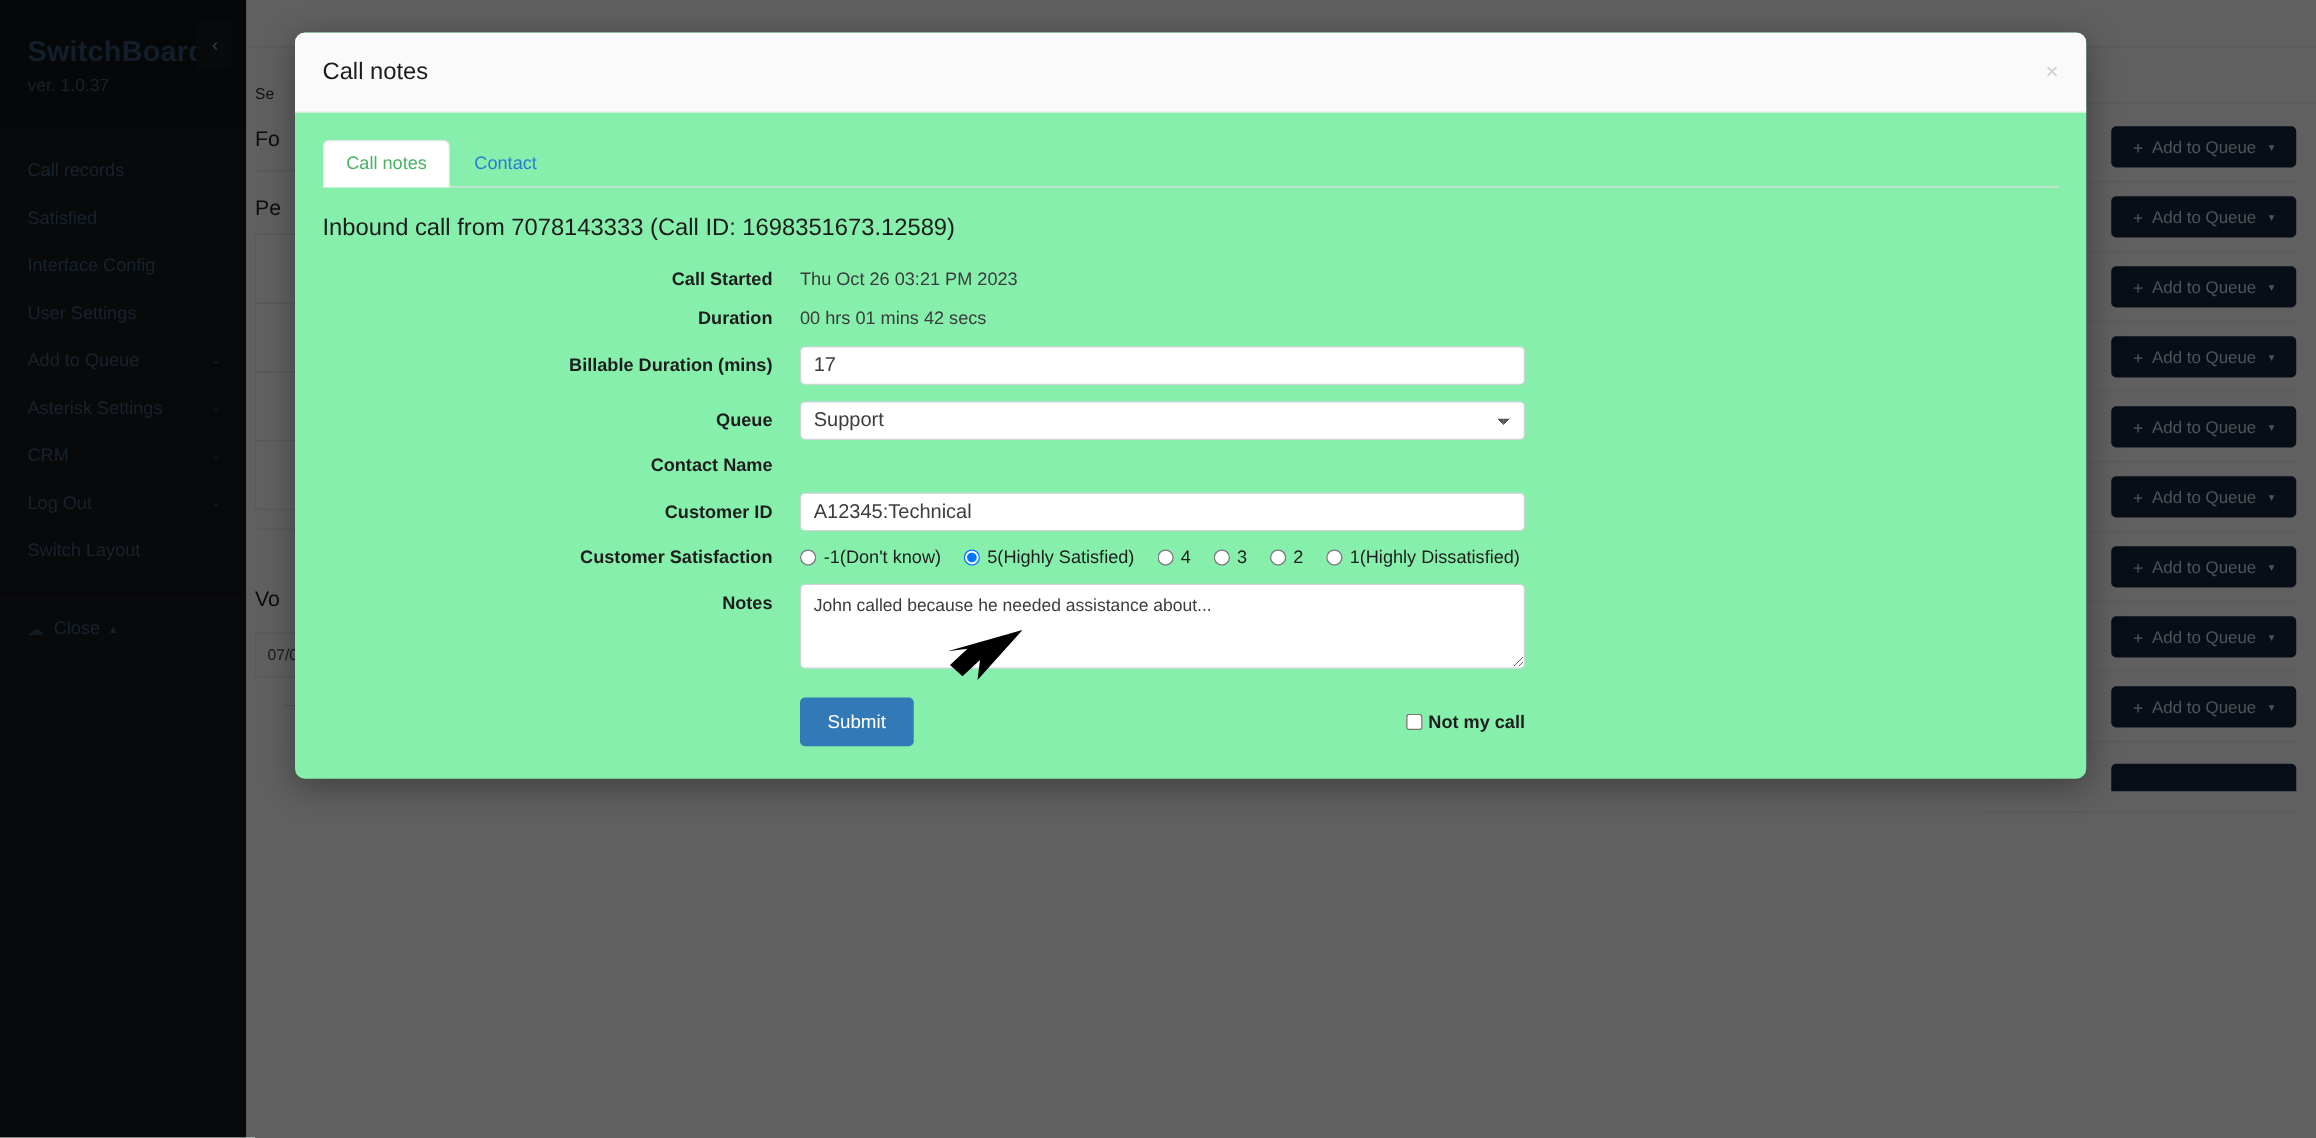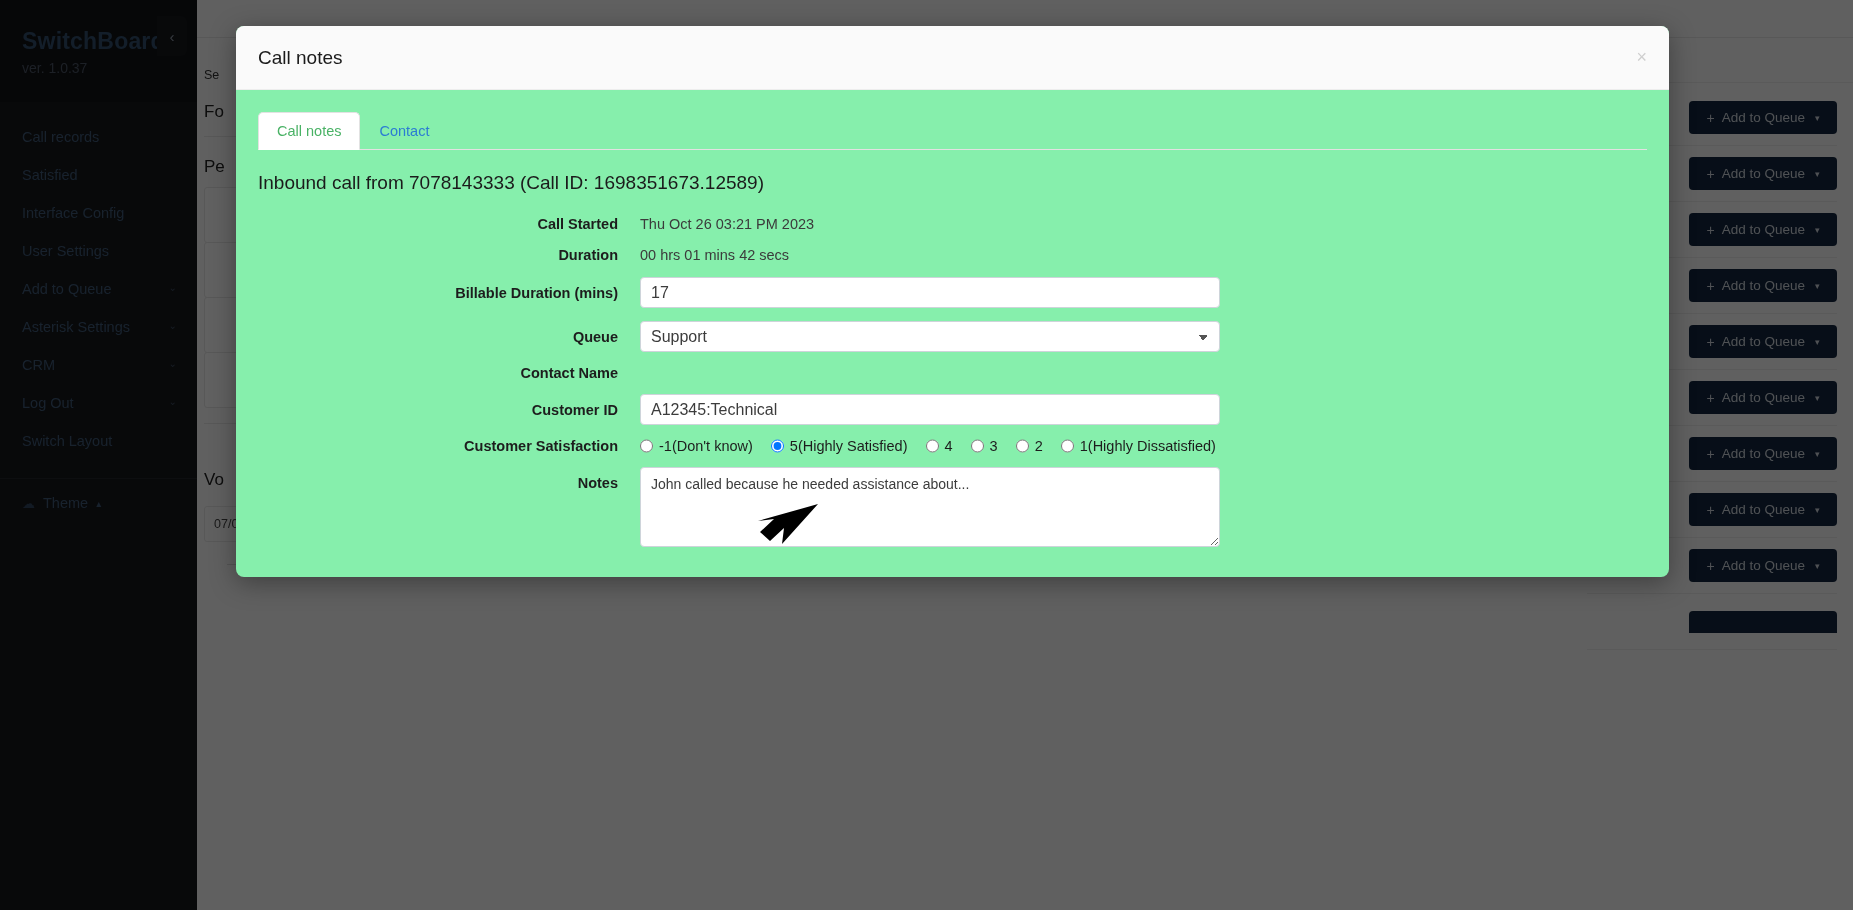--- a/index.html
+++ b/index.html
@@ -317,21 +317,21 @@
       linear-gradient(45deg, transparent 50%, #555 50%),
       linear-gradient(135deg, #555 50%, transparent 50%);
     background-position:
       calc(100% - 16px) 13px,
       calc(100% - 11px) 13px;
     background-size: 5px 5px, 5px 5px;
     background-repeat: no-repeat;
   }
   .notes-area {
     width: 580px;
-    height: 80px;
+    height: 68px;
     border: 1px solid #ced4da;
     border-radius: 4px;
     background: #fff;
     font-size: 14px;
     color: #3c3c3c;
     padding: 8px 10px;
     resize: vertical;
     font-family: "Liberation Sans", sans-serif;
   }
   .radio-group {
@@ -447,21 +447,21 @@
         <span>Log Out</span>
         <span class="nav-caret">⌄</span>
       </div>
       <div class="nav-item">
         <span>Switch Layout</span>
       </div>
     </div>
     <div class="nav-sep"></div>
     <div class="theme-row">
       <span class="theme-icon">☁</span>
-      <span>Theme</span>
+      <span>Close</span>
       <span class="theme-caret">▴</span>
     </div>
   </div>
 
   <div id="collapse-handle">
     <span>‹</span>
   </div>
 
   <div id="main-content">
     <div class="bg-topbar"></div>
@@ -665,19 +665,29 @@
       </div>
     </div>
 
     <div class="form-row">
       <div class="form-label top">Notes</div>
       <div class="form-field">
         <textarea class="notes-area" style="">John called because he needed assistance about...</textarea>
       </div>
     </div>
 
+    <div class="submit-row">
+      <div class="submit-spacer"></div>
+      <div class="submit-area">
+        <button class="btn-submit">Submit</button>
+        <label class="notmycall">
+          <input type="checkbox" style="">
+          <span>Not my call</span>
+        </label>
+      </div>
+    </div>
   </div>
 
 </div>
 
 <svg id="annotation-arrow" width="70" height="55" viewBox="0 0 70 55">
   <polygon points="66,4 30,44 32,28 18,41 8,32 22,19 6,21" fill="#000000"></polygon>
 </svg>
 
 </body></html>

